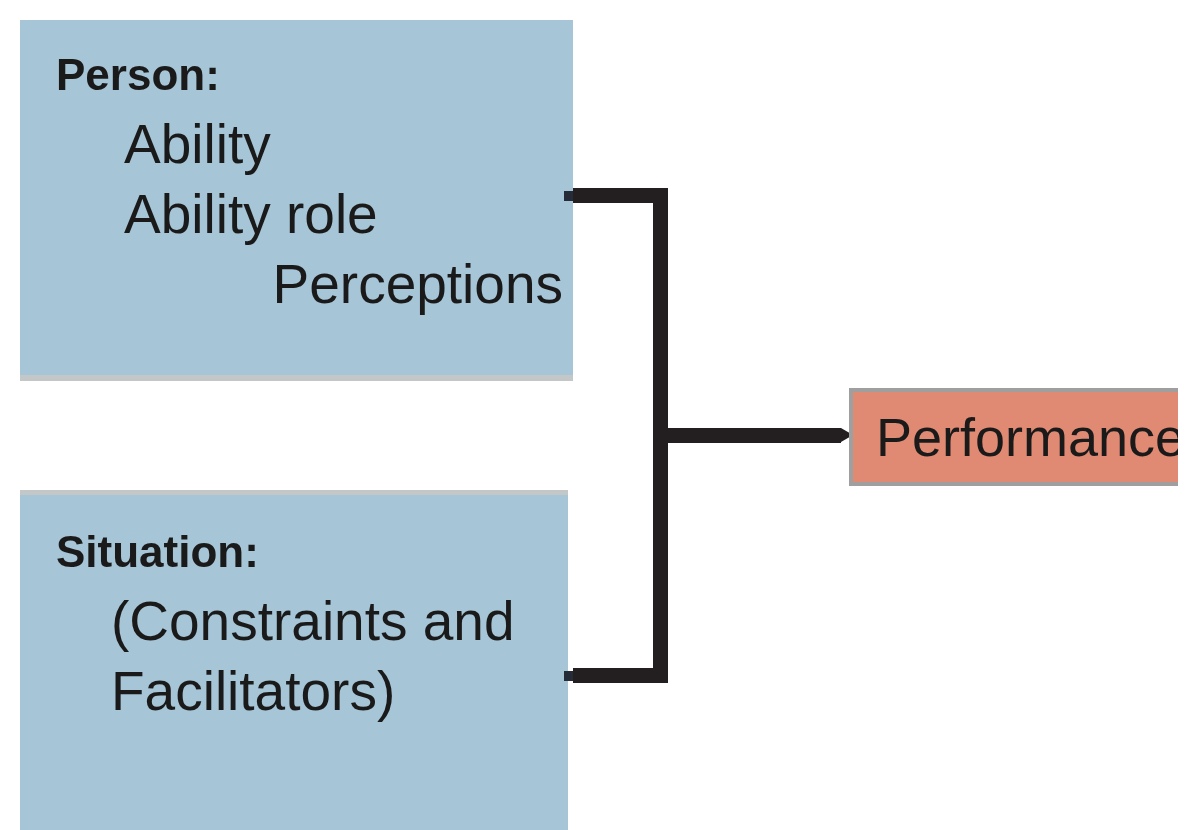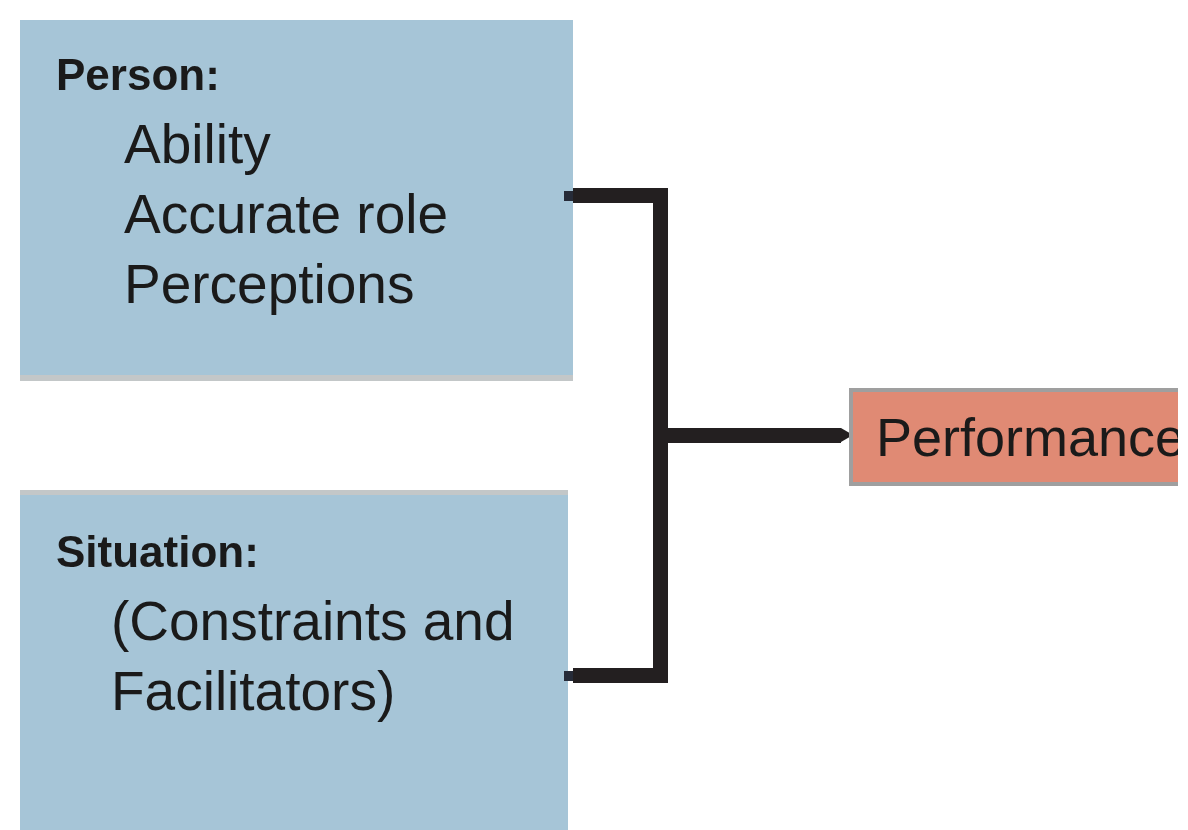--- a/index.html
+++ b/index.html
@@ -44,21 +44,21 @@
     font-size: 55px;
     line-height: 65px;
     white-space: nowrap;
   }
   .tline.heading {
     font-weight: bold;
     font-size: 44px;
     padding-left: 26px;
   }
   .tline.indent1 { padding-left: 94px; }
-  .tline.indent2 { padding-left: 94px; }
+  .tline.indent2 { padding-left: 94px; text-align: right; }
   .tline.indent3 { padding-left: 81px; }
   .box.performance {
     left: 829px; top: 368px;
     width: 359px; height: 98px;
     background: var(--salmon);
     border: 4px solid var(--perfbd);
     border-right: none;
     display: flex;
     align-items: center;
     justify-content: center;
@@ -89,21 +89,21 @@
 </style>
 </head>
 <body>
 
 <div class="canvas">
 
   <div class="box person">
     <div class="textstack">
       <div class="tline heading">Person:</div>
       <div class="tline indent1">Ability</div>
-      <div class="tline indent1">Accurate role</div>
+      <div class="tline indent1">Ability role</div>
       <div class="tline indent2">Perceptions</div>
     </div>
   </div>
 
   <div class="box situation">
     <div class="textstack">
       <div class="tline heading">Situation:</div>
       <div class="tline indent3">(Constraints and</div>
       <div class="tline indent3">Facilitators)</div>
     </div>

